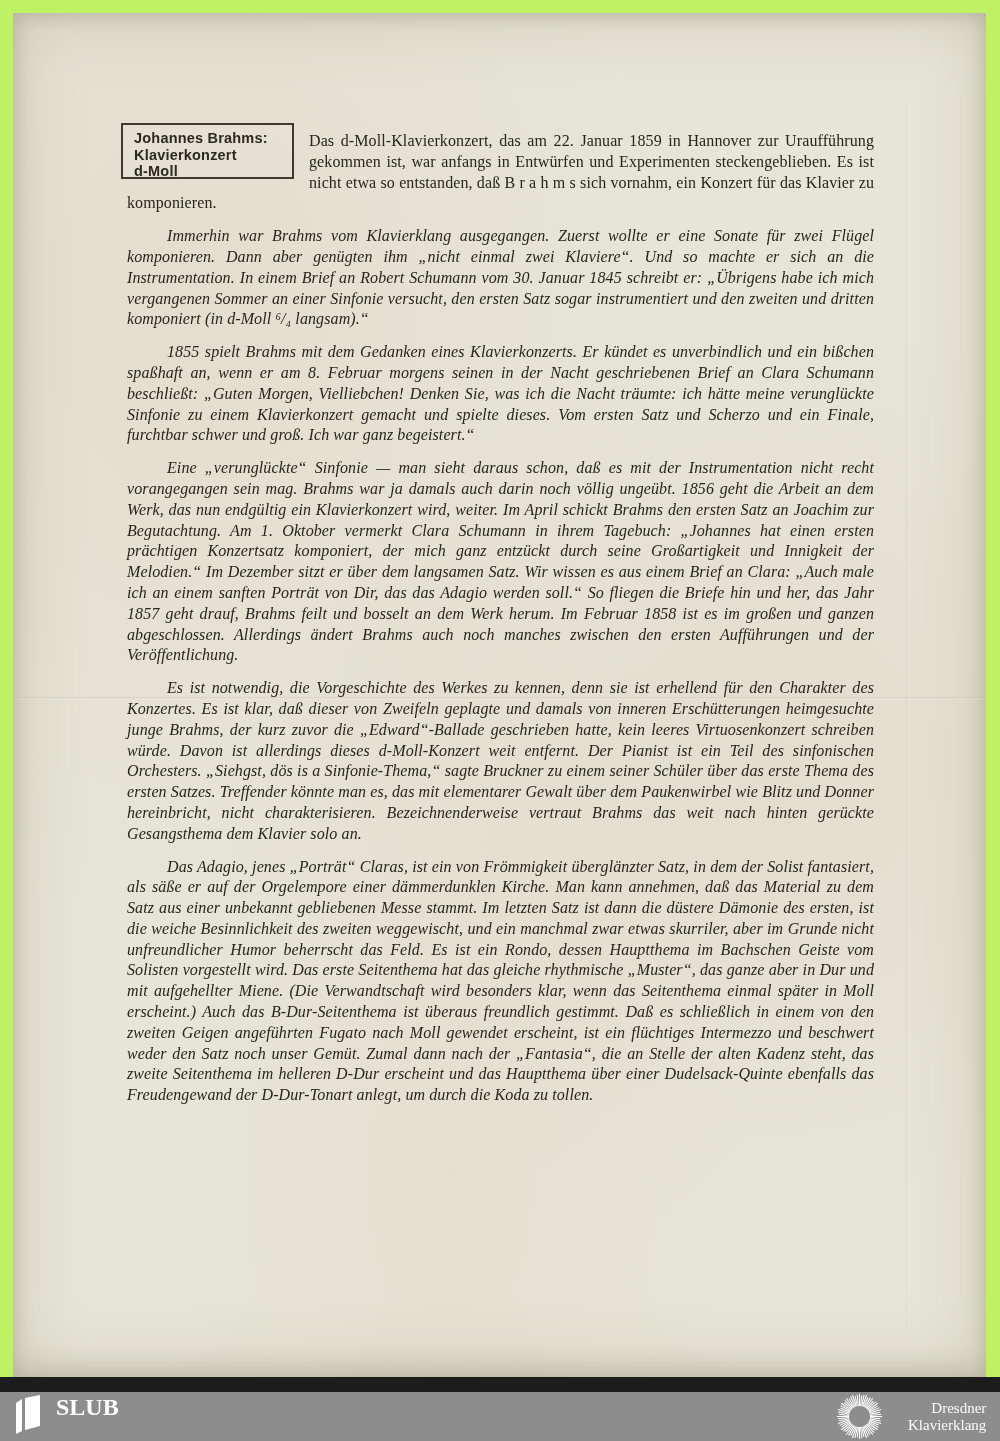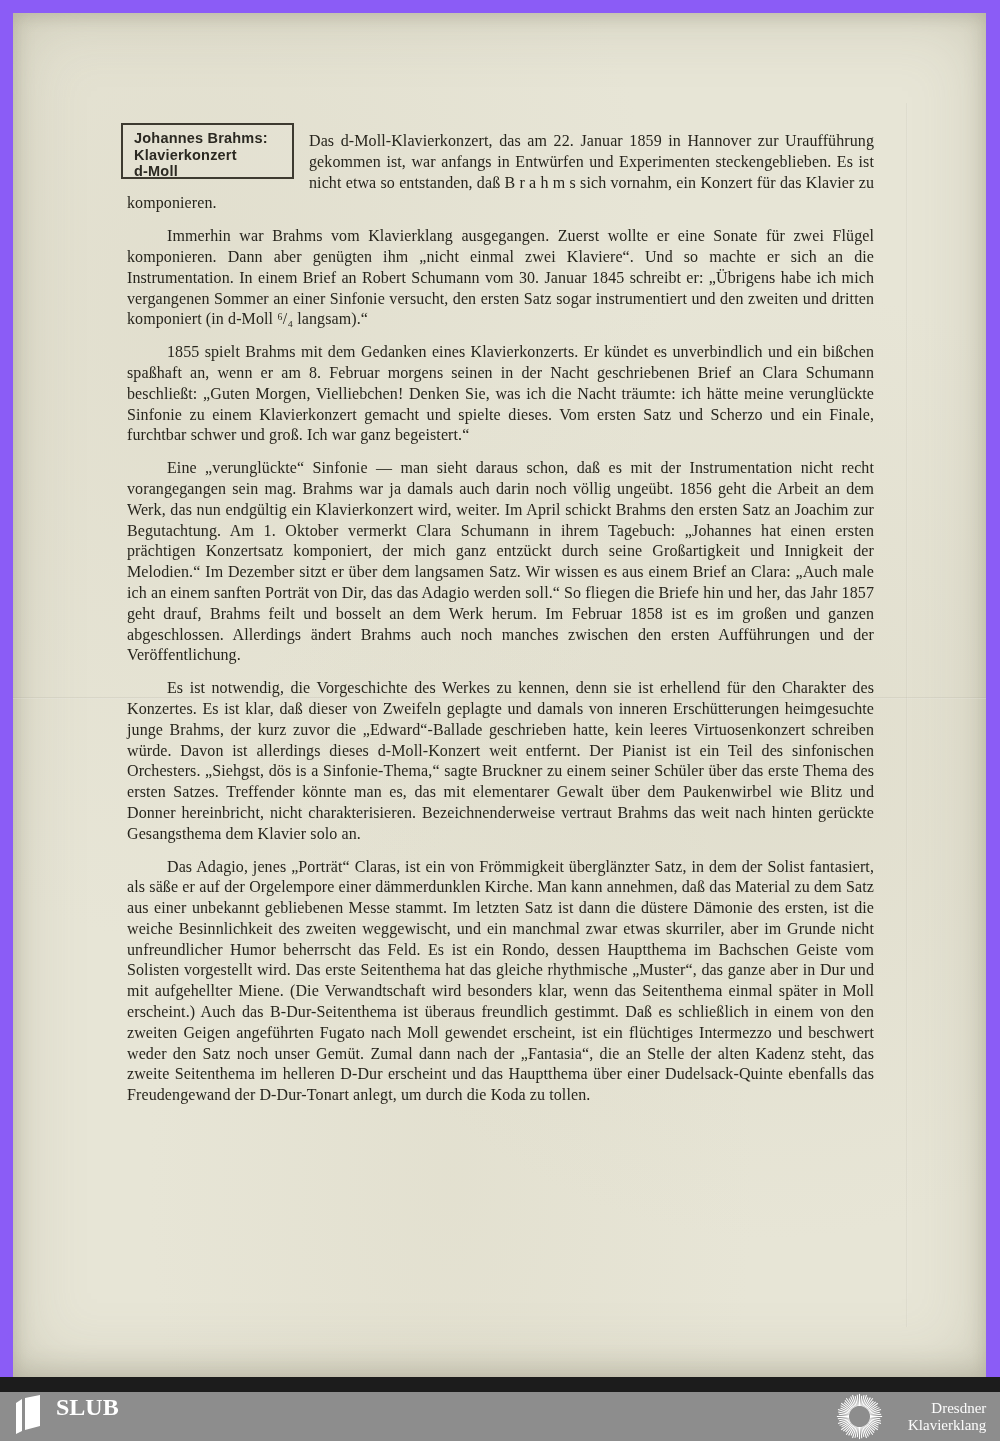--- a/index.html
+++ b/index.html
@@ -1,36 +1,36 @@
 <!DOCTYPE html>
 <html><head>
 <meta charset="utf-8">
 <style>
   html,body{margin:0;padding:0;background:#3a3937;}
-  .stage{position:relative;width:1000px;height:1441px;background:#8b5cf6;overflow:hidden;
+  .stage{position:relative;width:1000px;height:1441px;background:#bef264;overflow:hidden;
          font-family:"Liberation Serif",serif;}
   
   .paper{position:absolute;left:13px;top:13px;width:973px;height:1364px;
          background:#e7e5d6;
          background-image:
            radial-gradient(ellipse at 18% 22%, rgba(214,210,190,.35), transparent 42%),
            radial-gradient(ellipse at 78% 55%, rgba(210,206,186,.30), transparent 45%),
            radial-gradient(ellipse at 45% 85%, rgba(216,212,192,.28), transparent 40%);
          box-shadow:inset 0 0 70px rgba(140,135,110,.30), inset 0 -10px 22px rgba(120,115,95,.22),
                     inset 0 6px 14px rgba(120,115,95,.18);}
   .crease-h{position:absolute;left:0;right:0;top:684px;height:2px;
             background:linear-gradient(to bottom, rgba(110,105,85,.16), rgba(255,255,255,.28));}
   .crease-v{position:absolute;left:893px;top:90px;bottom:50px;width:2px;
             background:linear-gradient(to right, rgba(110,105,85,.10), rgba(255,255,255,.18));}
   
   .textblock{position:absolute;left:102px;top:106px;width:771px;color:#27251d;
              font-size:16px;line-height:20.8px;text-align:justify;
              letter-spacing:.1px;}
   .textblock p{margin:12px;padding:0;}
-  .textblock p + p{text-indent:40px;}
+  .textblock p + p{text-indent:40px;font-style:italic;}
   .heading-box{float:left;width:152px;height:42px;margin:4px 15px 0 6px;
                border:2px solid rgba(42,40,30,.9);padding:5px 6px 5px 11px;
                font-family:"Liberation Sans",sans-serif;font-weight:bold;
                font-size:14.5px;line-height:16.5px;letter-spacing:.2px;color:#2b2922;
                text-align:left;background:rgba(255,255,255,.06);}
   
   .dark-strip{position:absolute;left:0;right:0;bottom:49px;height:15px;background:#1c1c1c;}
   .footer-bar{position:absolute;left:0;right:0;bottom:0;height:49px;background:#8d8d8d;}
   .slub-icon{position:absolute;left:15px;top:3px;}
   .slub-name{position:absolute;left:56px;top:0px;color:#fff;

